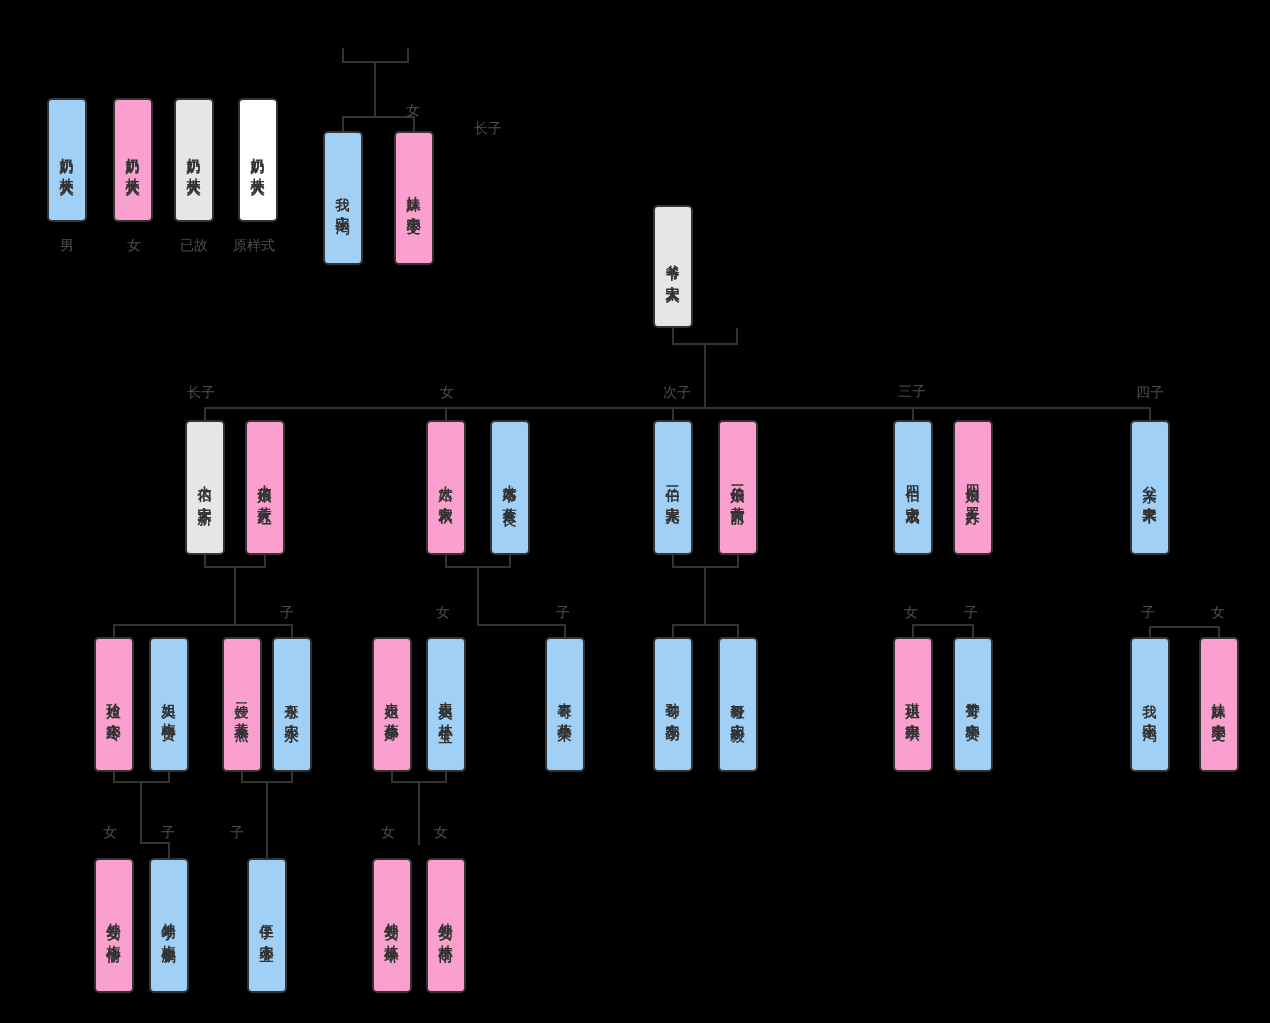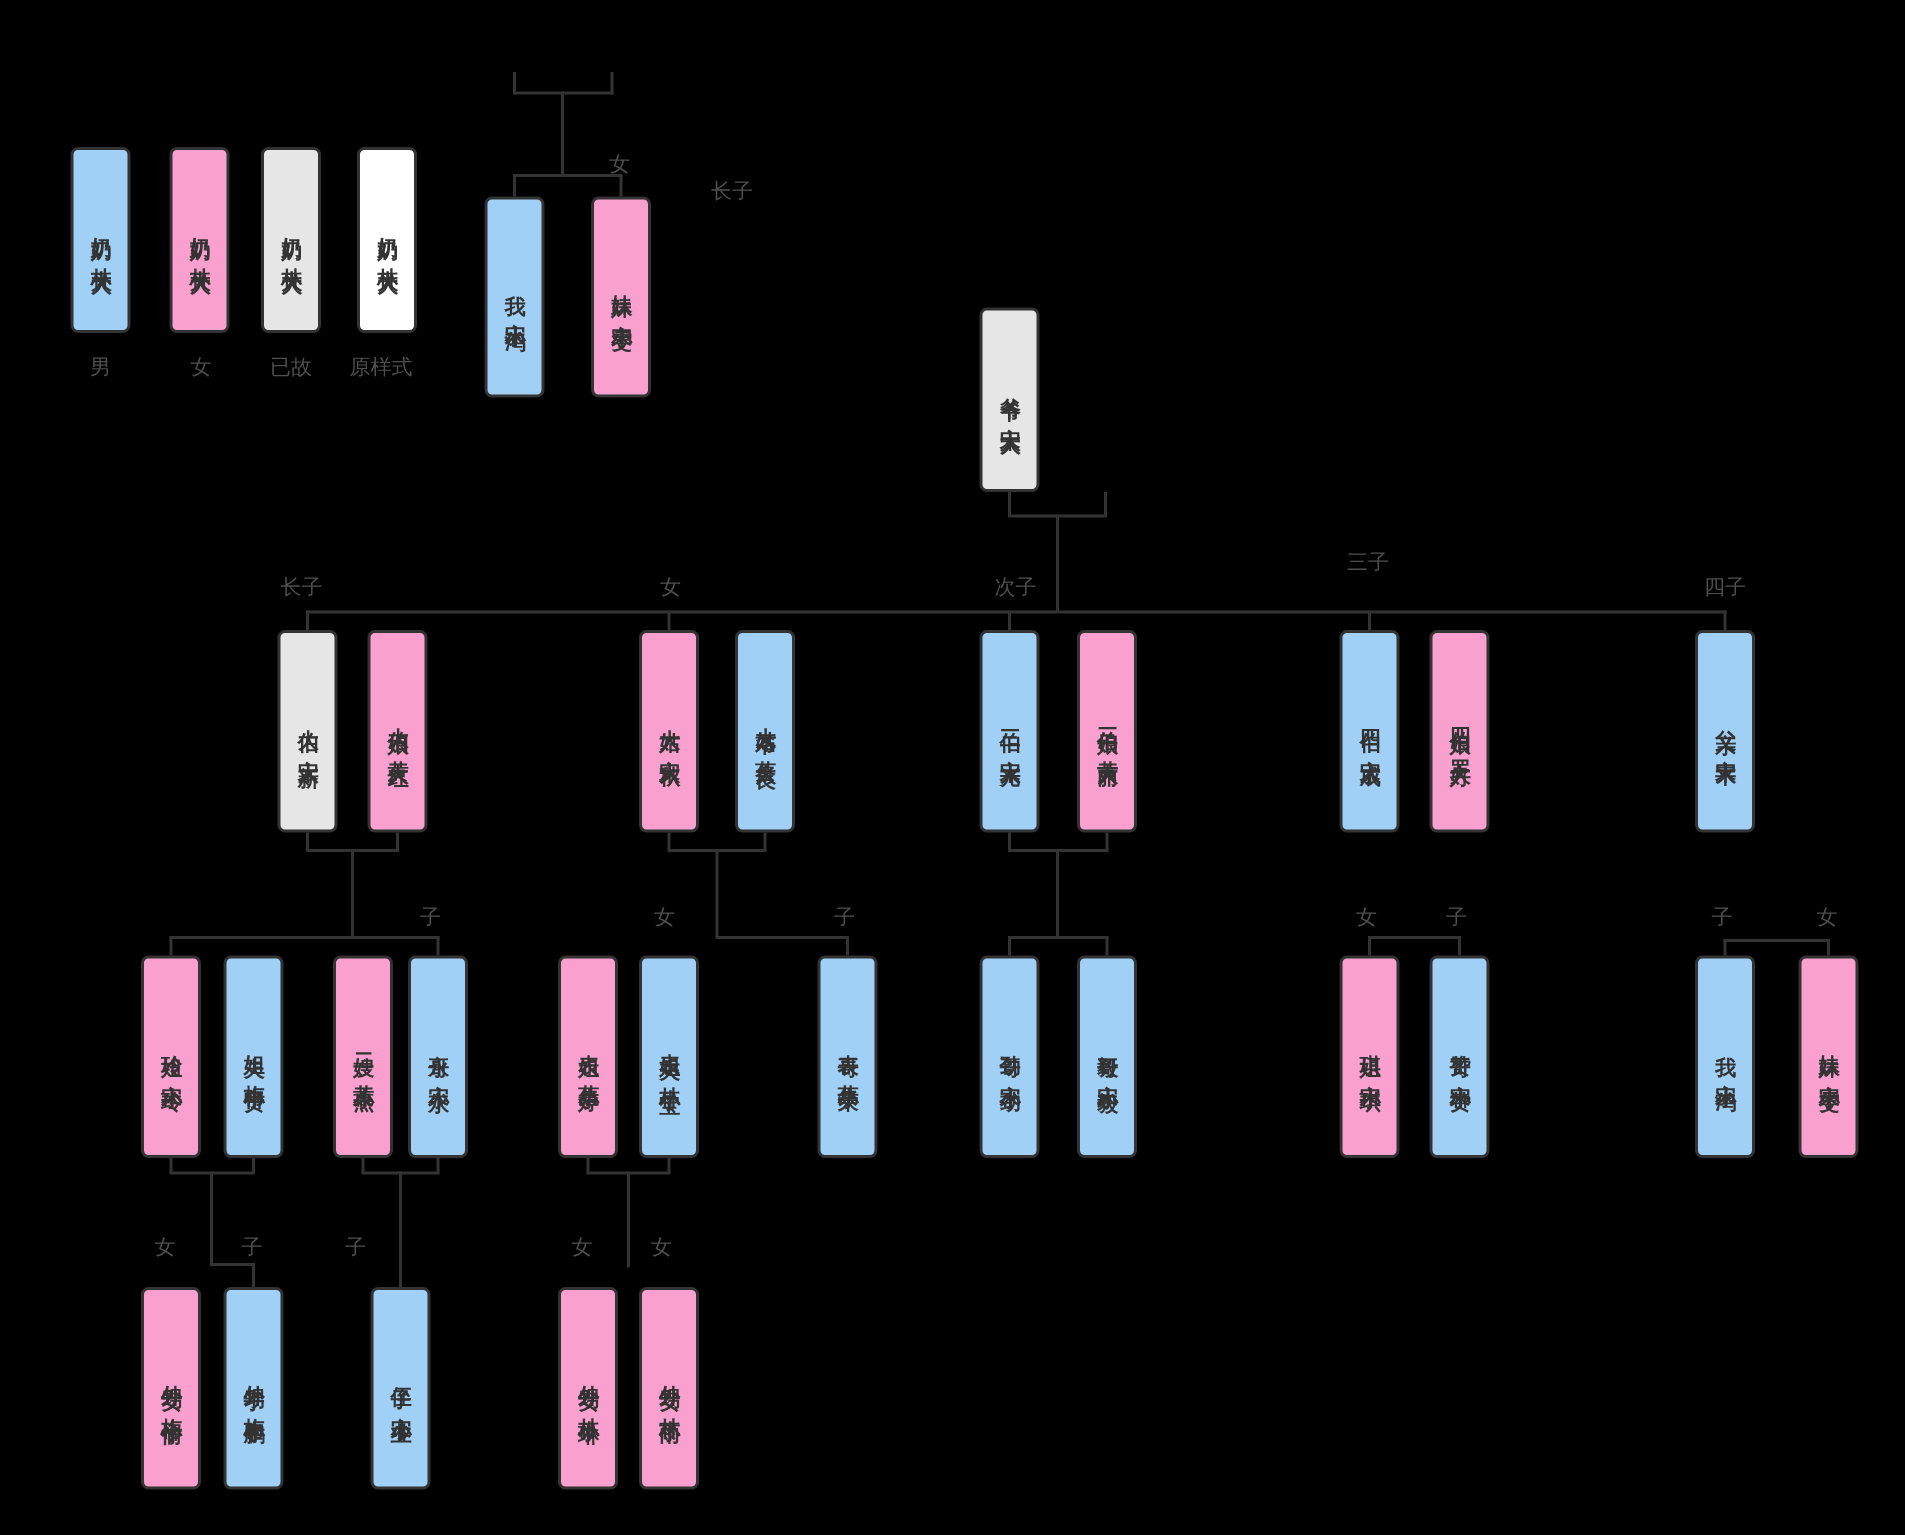--- a/index.html
+++ b/index.html
@@ -61,21 +61,21 @@
 
   <div class="h" style="left:204px;top:407px;width:947px"></div>
   <div class="v" style="left:204px;top:407px;height:13px"></div>
   <div class="v" style="left:445px;top:407px;height:13px"></div>
   <div class="v" style="left:672px;top:407px;height:13px"></div>
   <div class="v" style="left:912px;top:407px;height:13px"></div>
   <div class="v" style="left:1149px;top:407px;height:13px"></div>
   <div class="tag" style="left:187px;top:385px;width:28px">长子</div>
   <div class="tag" style="left:433px;top:385px;width:28px">女</div>
   <div class="tag" style="left:663px;top:385px;width:28px">次子</div>
-  <div class="tag" style="left:898px;top:368px;width:28px">三子</div>
+  <div class="tag" style="left:898px;top:384px;width:28px">三子</div>
   <div class="tag" style="left:1136px;top:385px;width:28px">四子</div>
 
   <div class="node deceased" style="left:185px;top:420px;height:135px">大伯　宋大新</div>
   <div class="node female" style="left:245px;top:420px;height:135px">大伯娘　黄大红</div>
   <div class="node female" style="left:426px;top:420px;height:135px">大姑　宋大秋</div>
   <div class="node male" style="left:490px;top:420px;height:135px">大姑爷　蔡大良</div>
   <div class="node male" style="left:653px;top:420px;height:135px">三伯　宋大光</div>
   <div class="node female" style="left:718px;top:420px;height:135px">三伯娘　黄大丽</div>
   <div class="node male" style="left:893px;top:420px;height:135px">四伯　宋大成</div>
   <div class="node female" style="left:953px;top:420px;height:135px">四伯娘　罗大好</div>

